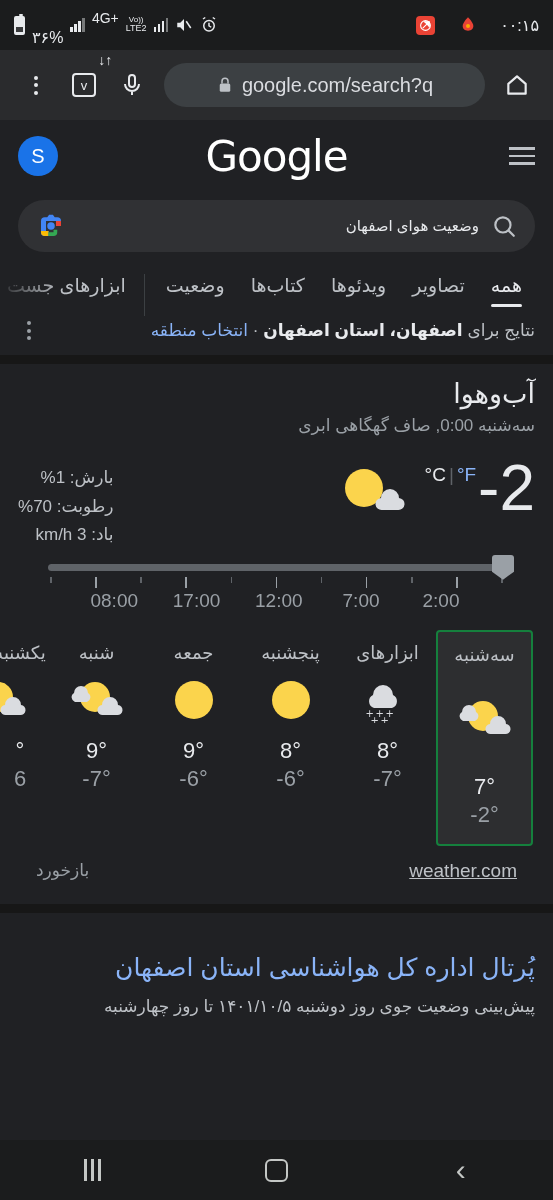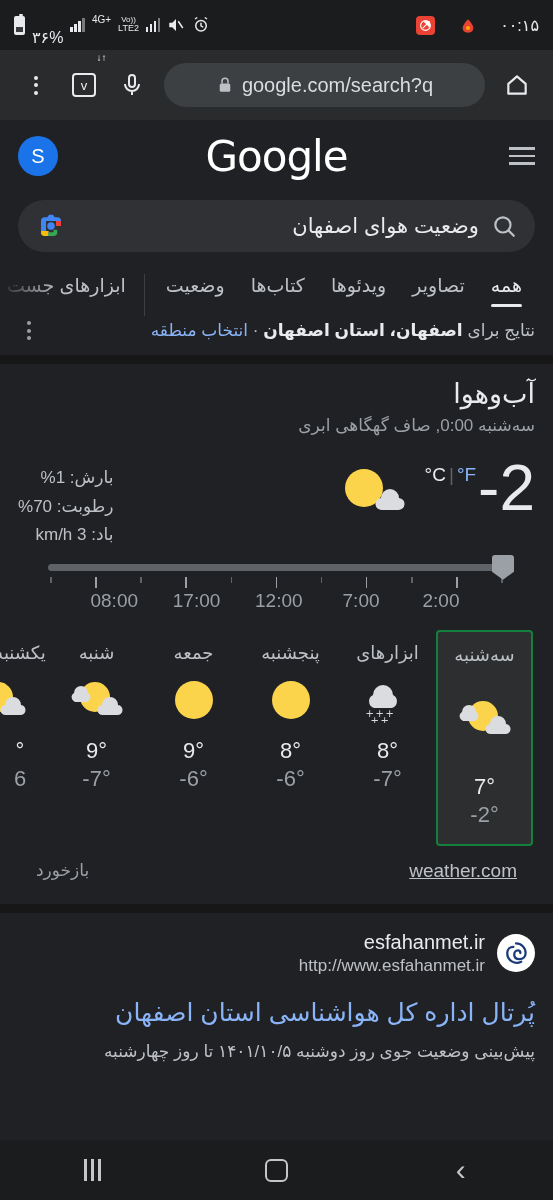--- a/index.html
+++ b/index.html
@@ -12,40 +12,40 @@
   body { position: relative; }
 
   
   .statusbar {
     height: 50px; background: #1b1c1d;
     display: flex; align-items: center;
     padding: 0 14px; direction: ltr;
     color: #e8eaed;
   }
   .sb-left { display: flex; align-items: center; gap: 7px; flex: 1; }
-  .sb-right { display: flex; align-items: flex-end; gap: 24px; }
+  .sb-right { display: flex; align-items: flex-start; gap: 24px; }
   .battery {
     width: 11px; height: 19px; border: 2px solid #e8eaed;
     border-radius: 2px; position: relative; background: #e8eaed;
   }
   .battery::before {
     content: ""; position: absolute; top: -4px; left: 2.5px;
     width: 4px; height: 2px; background: #e8eaed; border-radius: 1px;
   }
   .battery::after {
     content: ""; position: absolute; bottom: 1px; left: 0px;
     width: 7px; height: 5px; background: #3a3b3d;
   }
   .battpct { font-size: 16px; letter-spacing: .3px; margin-top: 25px; }
   .sigbars { display: flex; align-items: flex-end; gap: 1.5px; height: 14px; }
   .sigbars i { display:block; width: 2.5px; background: #e8eaed; }
   .sigbars i:nth-child(1){height:5px;} .sigbars i:nth-child(2){height:8px;}
   .sigbars i:nth-child(3){height:11px;} .sigbars i:nth-child(4){height:14px;opacity:.45;}
   .netstack { display:flex; flex-direction: column; align-items:center; line-height:1; }
-  .netstack span { font-size: 10px; margin-top: 28px; }
+  .netstack span { font-size: 14px; margin-top: 28px; }
   .arrows { font-size: 8px; }
   .volte { display:flex; flex-direction: column; align-items:center; line-height:1.05; }
   .volte span:first-child { font-size: 8px; }
   .volte span:last-child { font-size: 9px; }
   .sb-ico { width: 18px; height: 18px; display:flex;align-items:center;justify-content:center; }
   .clock { font-size: 16px; letter-spacing: .5px; }
   .badge-red {
     width: 19px; height: 19px; background: #ea4335; border-radius: 4px;
     display:flex; align-items:center; justify-content:center;
   }
@@ -94,21 +94,21 @@
   .hamb { margin-left:auto; display:flex;flex-direction:column;gap:5px; z-index:2; }
   .hamb i { display:block; width: 26px; height: 2.5px; background:#bdc1c6; }
 
   
   .searchwrap { padding: 8px 18px 0; }
   .searchbox {
     height: 52px; background: #303134; border-radius: 26px;
     display: flex; align-items: center; padding: 0 18px; gap: 12px;
     direction: rtl;
   }
-  .search-q { flex: 1; text-align: right; font-size: 21px; color: #e8eaed; }
+  .search-q { flex: 1; text-align: right; font-size: 15px; color: #e8eaed; }
   .mag { width: 26px;height:26px; flex:none; }
   .lens { width: 30px; height: 30px; flex:none; }
 
   
   .tabsrow {
     display: flex; align-items: flex-start; direction: rtl;
     padding: 22px 18px 0; gap: 0px; position: relative; height: 62px;
   }
   .tab {
     font-size: 19px; color: #bdc1c6; padding: 0 13px 10px;
@@ -497,33 +497,20 @@
 
   <div class="wfooter">
     <a class="wsource" href="#">weather.com</a>
     <div class="feedback">بازخورد</div>
   </div>
 </div>
 
 <div class="divider"></div>
 
 <div class="result">
-  <div class="res-head">
-    <div class="favicon">
-      <svg width="28" height="28" viewBox="0 0 32 32">
-        <circle cx="16" cy="16" r="15" fill="#fff"></circle>
-        <path d="M16 5a11 11 0 0111 11c0 4-3 7-7 7s-6-2-6-5 2-5 4-5 3 1 3 3" fill="none" stroke="#1a3a7a" stroke-width="2.6" stroke-linecap="round"></path>
-        <path d="M22 26a11 11 0 01-16-10c0-4 3-7 7-7" fill="none" stroke="#1a3a7a" stroke-width="2.6" stroke-linecap="round"></path>
-      </svg>
-    </div>
-    <div class="res-site">
-      <div class="res-domain">esfahanmet.ir</div>
-      <div class="res-url">http://www.esfahanmet.ir</div>
-    </div>
-  </div>
   <div class="res-title">پُرتال اداره کل هواشناسی استان اصفهان</div>
   <div class="res-snippet">پیش‌بینی وضعیت جوی روز دوشنبه ۱۴۰۱/۱۰/۵ تا روز چهارشنبه</div>
 </div>
 
 <div class="navbar">
   <div class="nav-btn">
     <div class="nav-recents">
         <i></i>
         <i></i>
         <i></i>

